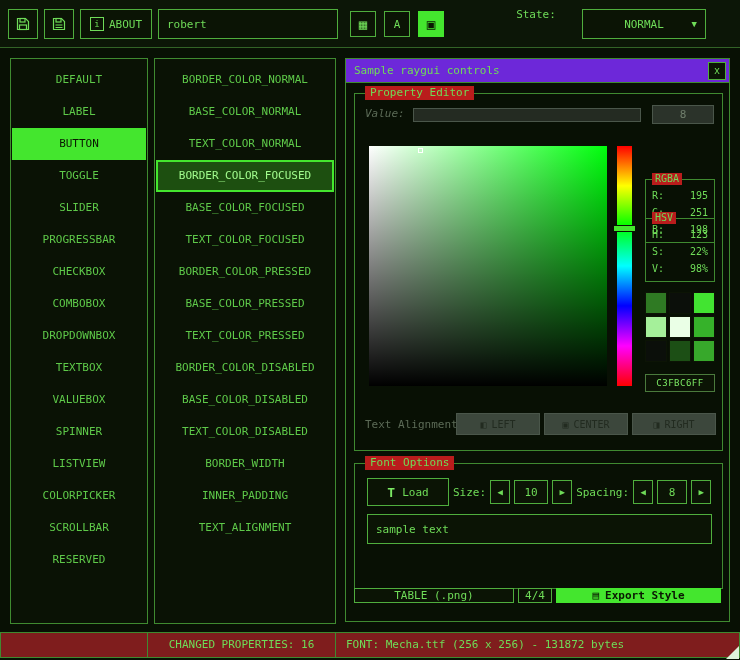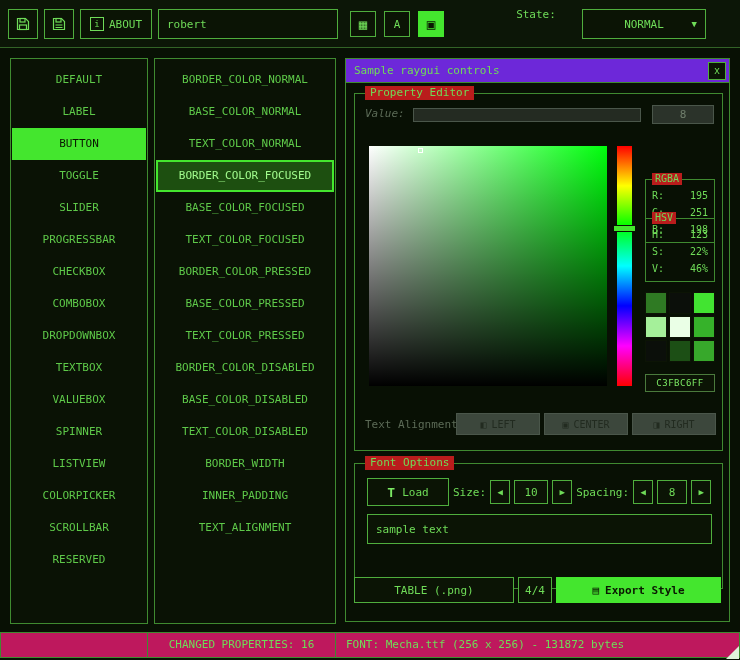--- a/index.html
+++ b/index.html
@@ -68,27 +68,27 @@
   .fo-row { position: absolute; left: 12px; top: 14px; right: 8px; height: 28px; display: flex; align-items: center; gap: 4px; }
   .load-btn { width: 82px; height: 28px; border: 1px solid #4fae3d; background: #0b1405; display: flex; align-items: center; justify-content: center; gap: 7px; cursor: pointer; }
   .t-icon { font-size: 13px; font-weight: bold; color: #7ce964; }
   .fo-label { white-space: nowrap; }
   .step-btn { width: 20px; height: 24px; border: 1px solid #4fae3d; background: #0b1405; color: #6fdc58; font-size: 9px; display: flex; align-items: center; justify-content: center; cursor: pointer; flex: none; }
   .step-val { height: 24px; border: 1px solid #4fae3d; background: #0b1405; display: flex; align-items: center; justify-content: center; flex: none; }
   #size-val { width: 34px; }
   #spacing-val { width: 30px; }
   .sample-input { position: absolute; left: 12px; top: 50px; width: 345px; height: 30px; border: 1px solid #4fae3d; background: #0b1405; color: #6fdc58; font: 11px "DejaVu Sans Mono", monospace; padding: 0 8px; outline: none; }
   
-  .export-row { position: absolute; left: 8px; top: 518px; right: 8px; height: 26px; display: flex; gap: 4px; }
+  .export-row { position: absolute; left: 8px; top: 518px; right: 8px; height: 26px; display: flex; gap: 4px; align-items: flex-end; }
   .format-btn { width: 160px; border: 1px solid #4fae3d; background: #0b1405; display: flex; align-items: center; justify-content: center; cursor: pointer; }
   .page-box { width: 34px; border: 1px solid #4fae3d; background: #0b1405; display: flex; align-items: center; justify-content: center; }
   .export-btn { flex: 1; background: #44e62e; border: 1px solid #44e62e; color: #0a1802; font-weight: bold; display: flex; align-items: center; justify-content: center; gap: 6px; cursor: pointer; }
   
   .statusbar { position: absolute; left: 0; top: 632px; width: 740px; height: 26px; display: flex; }
-  .status-cell { border: 1px solid #3f8a30; background: #be185d; height: 26px; line-height: 24px; }
+  .status-cell { border: 1px solid #3f8a30; background: #7f1d1d; height: 26px; line-height: 24px; }
   #status-0 { width: 148px; }
   #status-1 { width: 189px; text-align: center; margin-left: -1px; }
   #status-2 { flex: 1; padding-left: 10px; margin-left: -1px; }
   .resize-grip { position: absolute; right: 1px; bottom: 1px; width: 0; height: 0; border-left: 13px solid transparent; border-bottom: 13px solid #dff3da; cursor: nwse-resize; }
   svg { display: block; }
 </style>
 </head>
 <body>
 
 <div class="app">
@@ -216,21 +216,21 @@
           <div class="mini-row">
             <span>H:</span>
             <span>123</span>
           </div>
           <div class="mini-row">
             <span>S:</span>
             <span>22%</span>
           </div>
           <div class="mini-row">
             <span>V:</span>
-            <span>46%</span>
+            <span>98%</span>
           </div>
         </div>
       </div>
 
       <div id="palette-grid">
           <div class="swatch" style="background: rgb(47, 122, 35);"></div>
           <div class="swatch" style="background: rgb(11, 15, 10);"></div>
           <div class="swatch" style="background: rgb(66, 228, 49);"></div>
           <div class="swatch" style="background: rgb(165, 240, 154);"></div>
           <div class="swatch" style="background: rgb(234, 255, 230);"></div>

